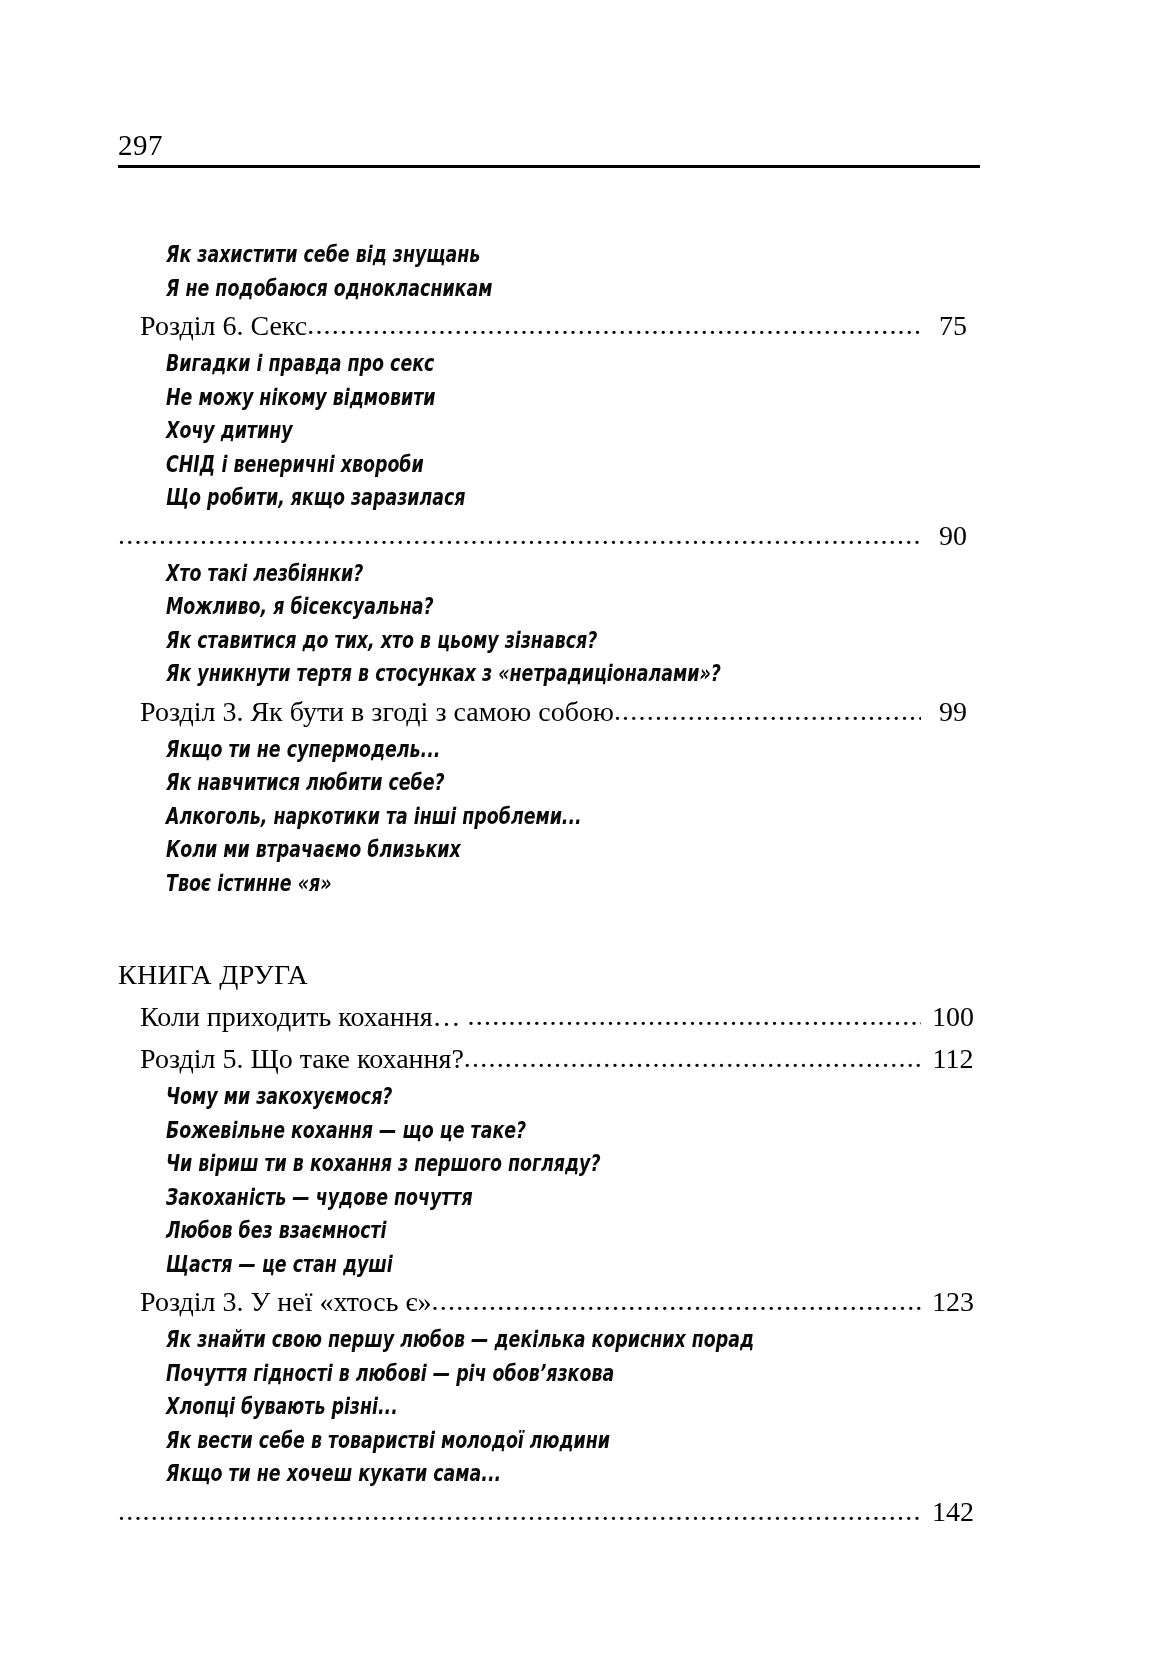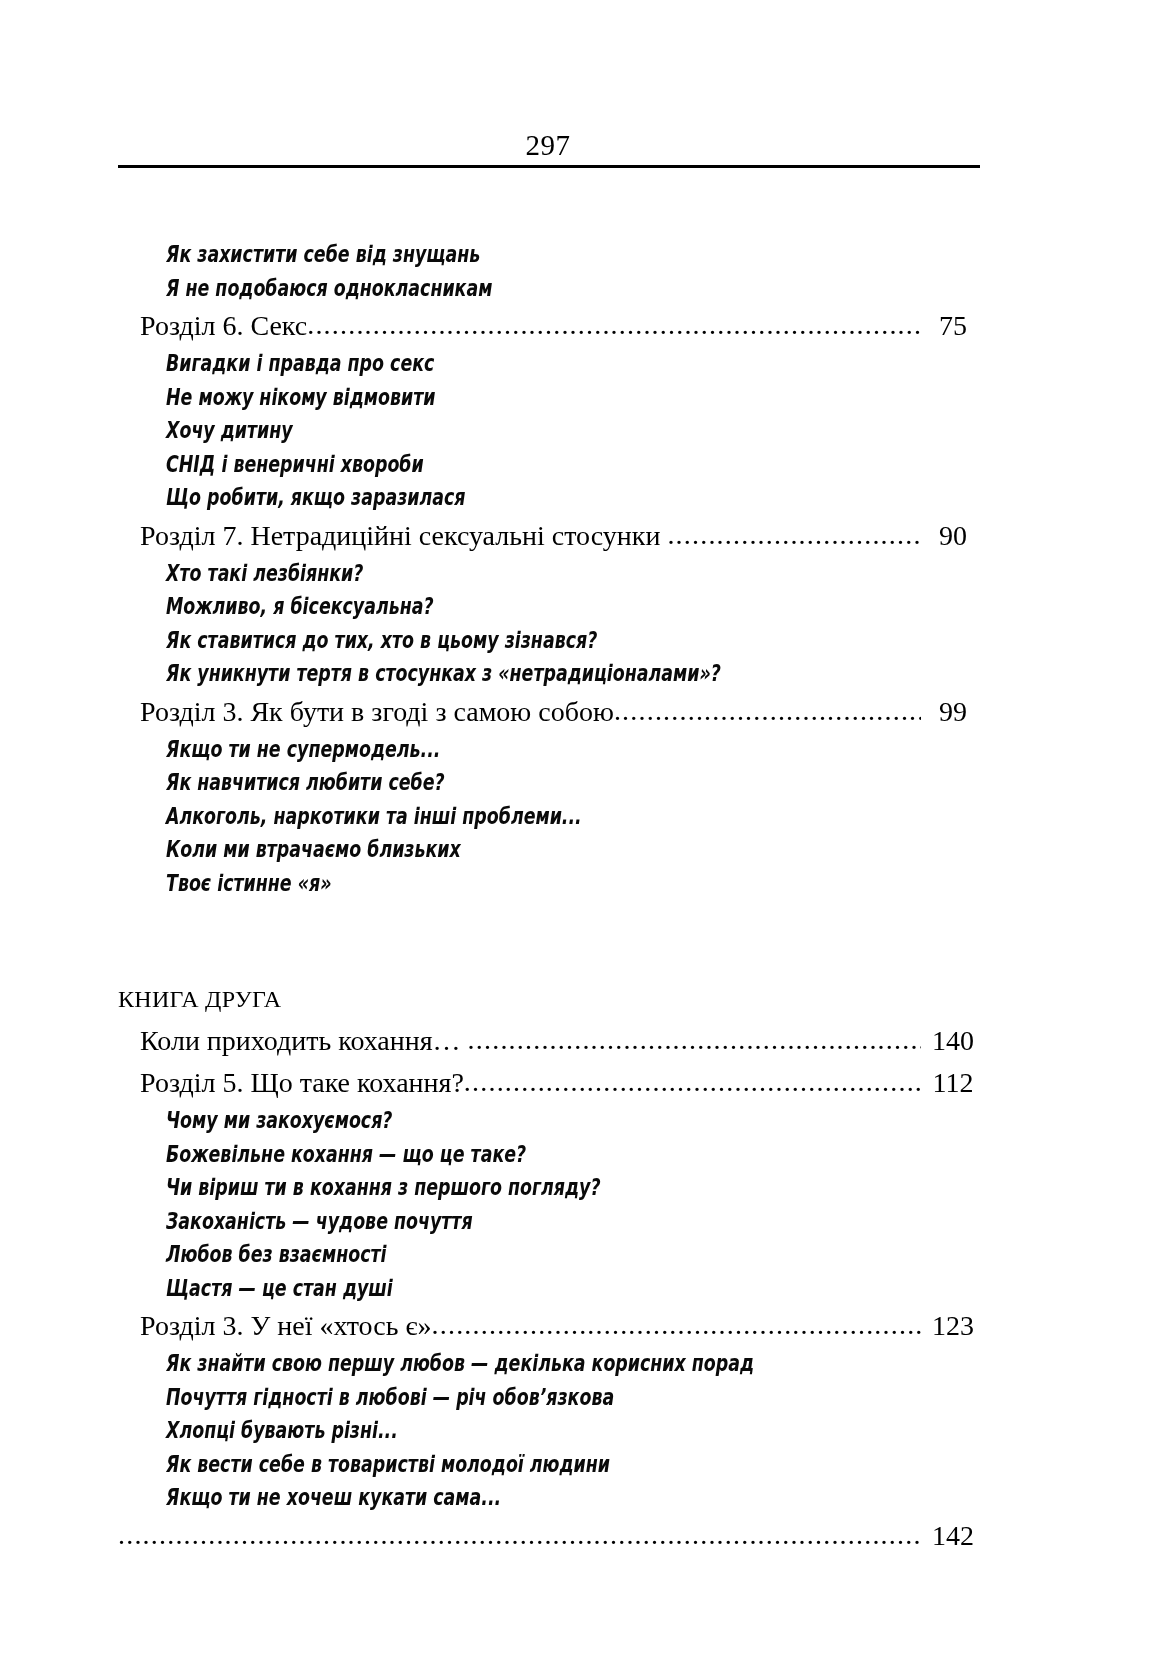--- a/index.html
+++ b/index.html
@@ -18,21 +18,21 @@
   }
 
   
   .header {
     position: absolute;
     left: 118px;
     top: 128px;
     width: 862px;
   }
   .folio {
-    text-align: center;
+    text-align: left;
     font-family: "Liberation Serif", "DejaVu Serif", serif;
     font-size: 29px;
     line-height: 34px;
     color: #000000;
     padding-right: 2px;
     letter-spacing: 0.5px;
   }
   .header-rule {
     margin-top: 3px;
     height: 3px;
@@ -91,26 +91,25 @@
     flex: 0 0 auto;
     text-align: center;
     min-width: 54px;
     white-space: pre;
     padding-left: 3px;
   }
 
   
   .part-heading {
     font-family: "Liberation Serif", "DejaVu Serif", serif;
-    font-size: 24px;
+    font-size: 28px;
     line-height: 42px;
     color: #000000;
     letter-spacing: 0.3px;
     white-space: pre;
-    margin-top: 24px;
   }
 
   .gap-before-part { height: 54px; }
 </style>
 </head>
 <body>
 
 <div class="page">
 
   <div class="header">
@@ -125,21 +124,20 @@
         <span class="title">Розділ 6. Секс</span>
         <span class="leader">........................................................................................................................................................................................................</span>
         <span class="pagenum">75</span>
       </div>
       <div class="sub">Вигадки і правда про секс</div>
       <div class="sub">Не можу нікому відмовити</div>
       <div class="sub">Хочу дитину</div>
       <div class="sub">СНІД і венеричні хвороби</div>
       <div class="sub">Що робити, якщо заразилася</div>
       <div class="chapter">
-        <span class="title">Розділ 7. Нетрадиційні сексуальні стосунки </span>
         <span class="leader">........................................................................................................................................................................................................</span>
         <span class="pagenum">90</span>
       </div>
       <div class="sub">Хто такі лезбіянки?</div>
       <div class="sub">Можливо, я бісексуальна?</div>
       <div class="sub">Як ставитися до тих, хто в цьому зізнався?</div>
       <div class="sub">Як уникнути тертя в стосунках з «нетрадиціоналами»?</div>
       <div class="chapter">
         <span class="title">Розділ 3. Як бути в згоді з самою собою</span>
         <span class="leader">........................................................................................................................................................................................................</span>
@@ -148,21 +146,21 @@
       <div class="sub">Якщо ти не супермодель...</div>
       <div class="sub">Як навчитися любити себе?</div>
       <div class="sub">Алкоголь, наркотики та інші проблеми...</div>
       <div class="sub">Коли ми втрачаємо близьких</div>
       <div class="sub">Твоє істинне «я»</div>
       <div class="gap-before-part"></div>
       <div class="part-heading">КНИГА ДРУГА</div>
       <div class="chapter">
         <span class="title">Коли приходить кохання… </span>
         <span class="leader">........................................................................................................................................................................................................</span>
-        <span class="pagenum">140</span>
+        <span class="pagenum">100</span>
       </div>
       <div class="chapter">
         <span class="title">Розділ 5. Що таке кохання?</span>
         <span class="leader">........................................................................................................................................................................................................</span>
         <span class="pagenum">112</span>
       </div>
       <div class="sub">Чому ми закохуємося?</div>
       <div class="sub">Божевільне кохання — що це таке?</div>
       <div class="sub">Чи віриш ти в кохання з першого погляду?</div>
       <div class="sub">Закоханість — чудове почуття</div>

